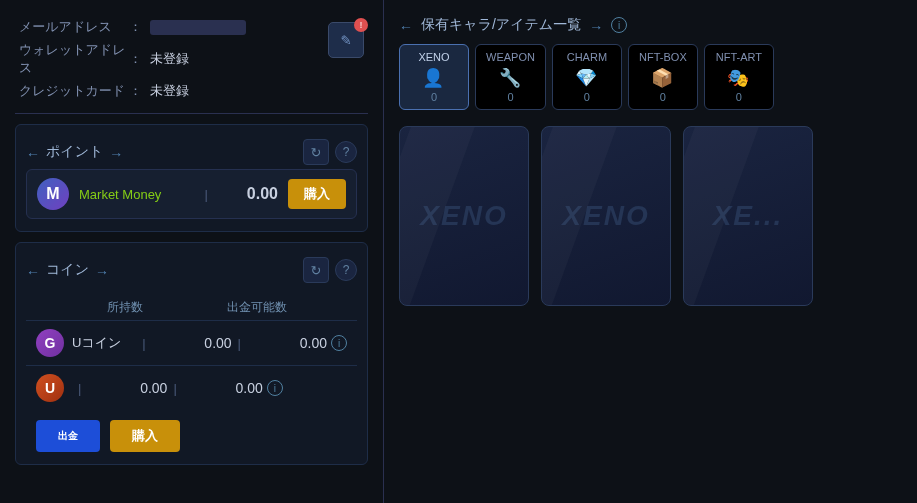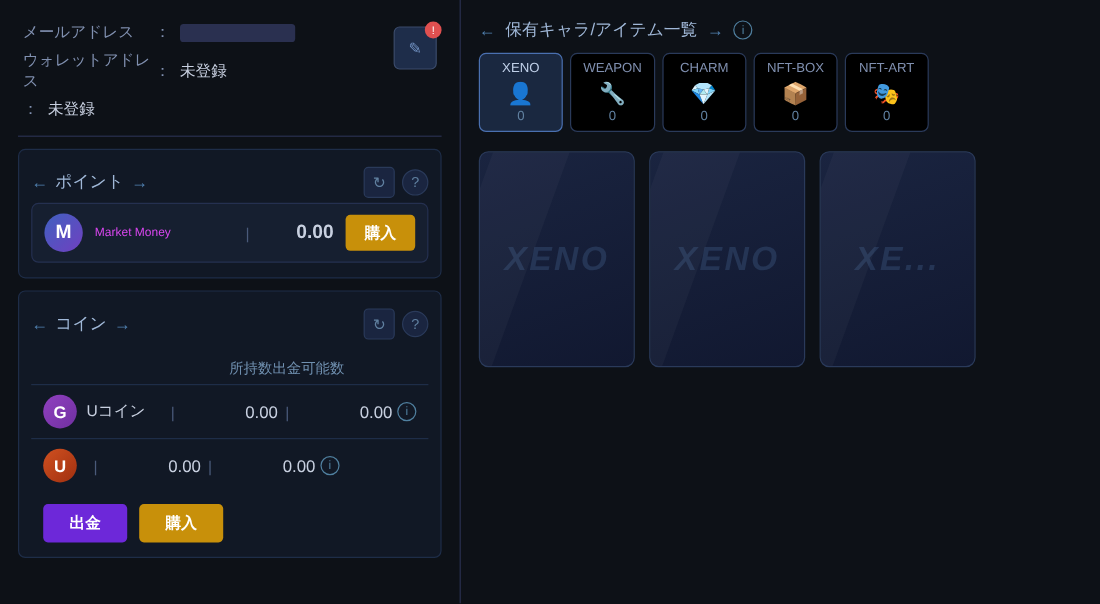--- a/index.html
+++ b/index.html
@@ -162,22 +162,22 @@
       display: flex;
       align-items: center;
       justify-content: center;
       font-weight: bold;
       font-size: 16px;
       color: white;
       flex-shrink: 0;
     }
     .mm-label {
       flex: 1;
-      color: #d946ef;
-      font-size: 10px;
+      color: #84cc16;
+      font-size: 13px;
     }
     .mm-sep {
       color: #4a5a7a;
     }
     .mm-value {
       color: #c8d0e0;
       font-size: 16px;
       font-weight: bold;
       min-width: 60px;
       text-align: right;
@@ -208,21 +208,21 @@
     .coin-table-header {
       display: flex;
       justify-content: flex-end;
       padding: 4px 10px;
       color: #7090b0;
       font-size: 12px;
       gap: 0;
     }
     .coin-table-header .col-holdings {
       width: 120px;
-      text-align: right;
+      text-align: left;
     }
     .coin-table-header .col-withdrawable {
       width: 120px;
       text-align: left;
     }
     .coin-row {
       display: flex;
       align-items: center;
       padding: 8px 10px;
       border-top: 1px solid #1e2d48;
@@ -257,27 +257,27 @@
       color: #6080a0;
       margin-left: 4px;
       cursor: pointer;
     }
     .coin-actions {
       display: flex;
       gap: 10px;
       padding: 10px 10px 0 10px;
     }
     .withdraw-btn {
-      background: #6d28d9;
+      background: #1d4ed8;
       border: none;
       border-radius: 4px;
       color: white;
       padding: 7px 22px;
       cursor: pointer;
-      font-size: 13px;
+      font-size: 10px;
       font-family: inherit;
       font-weight: bold;
     }
     .buy-btn-coin {
       background: #c8900a;
       border: none;
       border-radius: 4px;
       color: white;
       padding: 7px 22px;
       cursor: pointer;
@@ -399,20 +399,21 @@
           <span class="account-label">メールアドレス</span>
           <span class="account-sep">：</span>
           <span class="account-value hidden">&nbsp;&nbsp;&nbsp;&nbsp;&nbsp;&nbsp;&nbsp;&nbsp;&nbsp;&nbsp;</span>
         </div>
         <div class="account-row">
           <span class="account-label">ウォレットアドレス</span>
           <span class="account-sep">：</span>
           <span class="account-value">未登録</span>
         </div>
         <div class="account-row">
+          <span class="account-label">クレジットカード</span>
           <span class="account-sep">：</span>
           <span class="account-value">未登録</span>
         </div>
       </div>
       <div style="padding-top:4px;">
         <button class="edit-btn">
           <span>✎</span>
           <span class="notif-badge">!</span>
         </button>
       </div>

